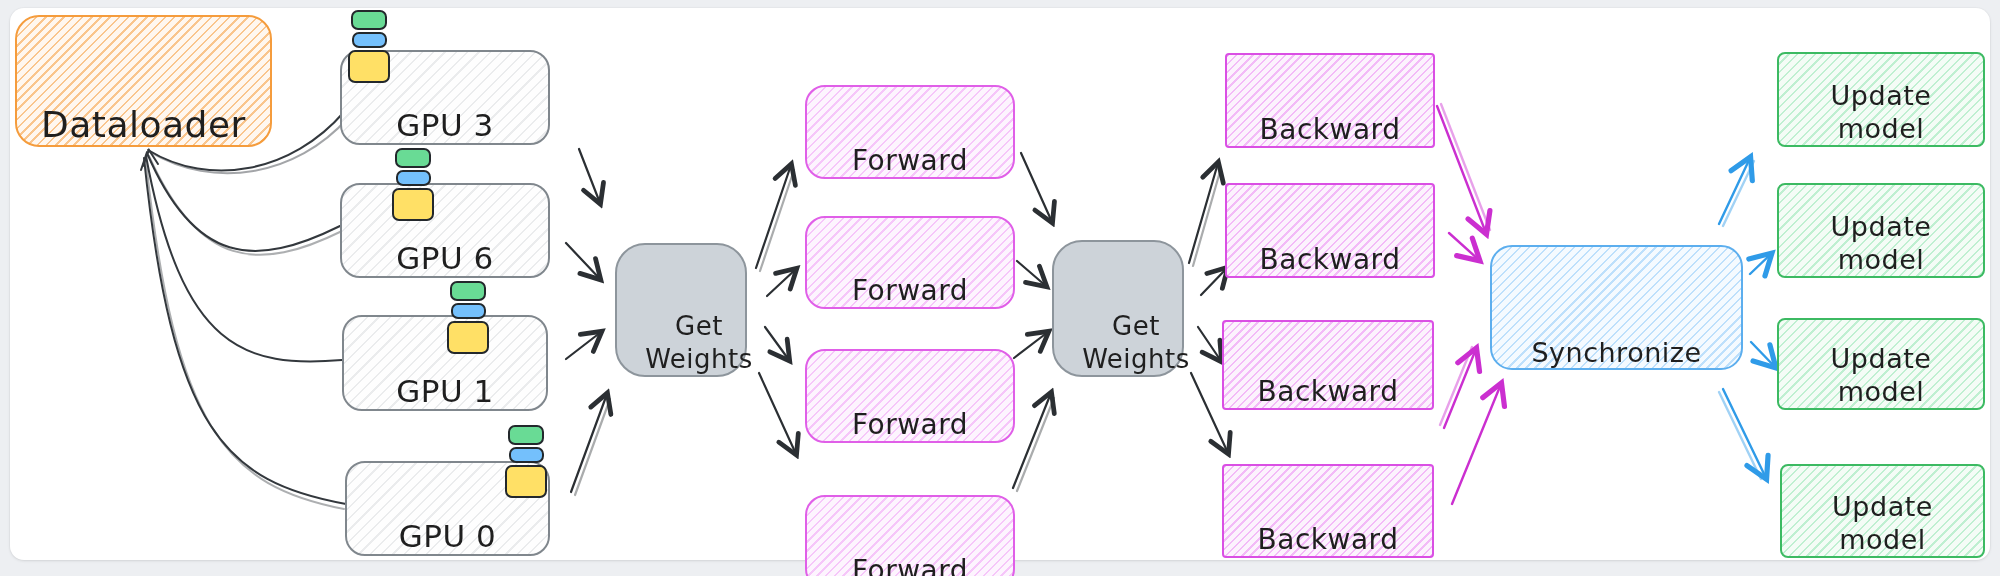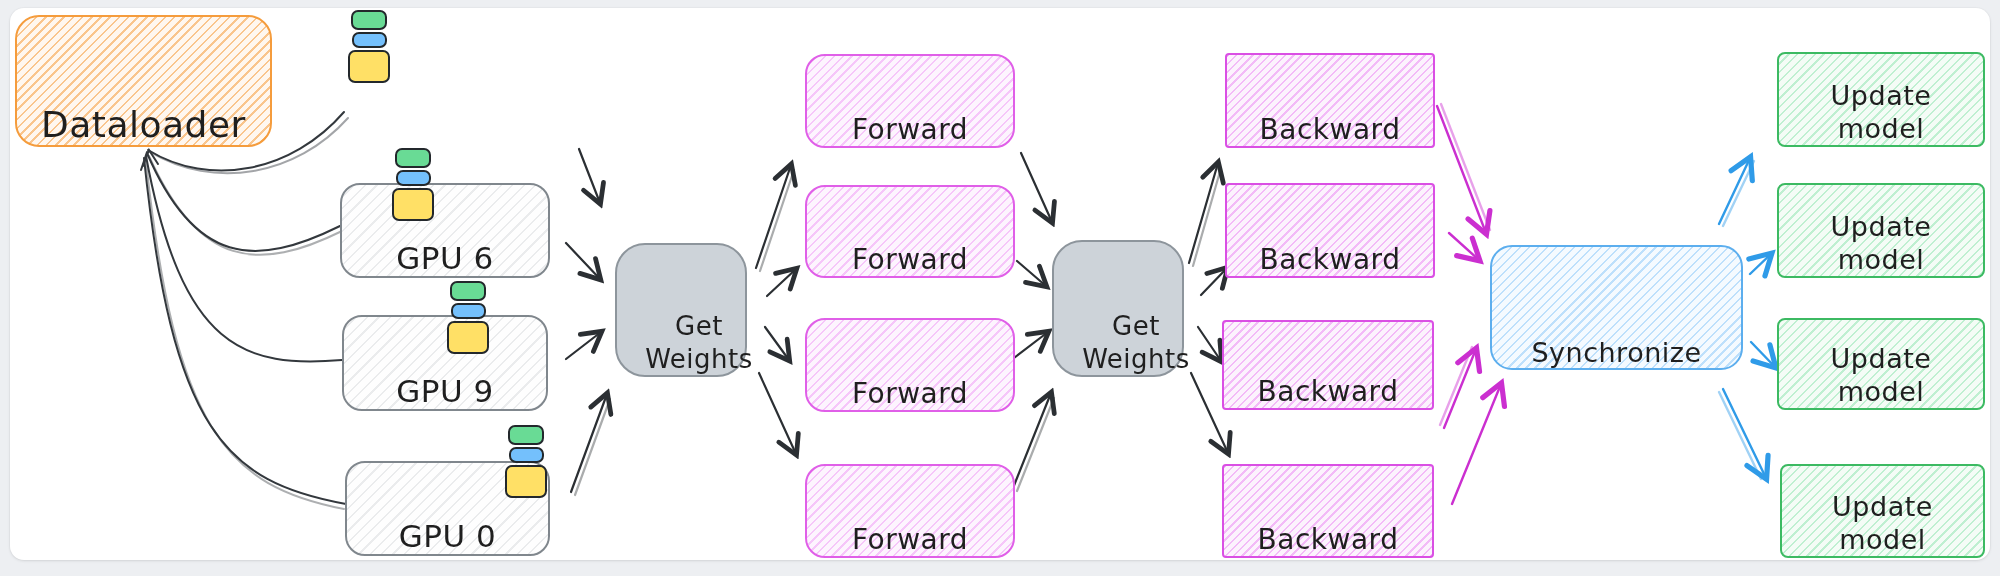--- a/index.html
+++ b/index.html
@@ -32,20 +32,21 @@
     background:repeating-linear-gradient(135deg, rgba(134,142,150,.16) 0 1.6px, transparent 1.6px 8px), #fefefe;
   }
   .gw{
     border:2.5px solid #8d959c;border-radius:30px;font-size:26px;font-weight:500;line-height:1.25;
     background:#cdd3d9;
     padding-left:36px;
   }
   .fw{
     border:2.5px solid #e05fe8;border-radius:20px;font-size:28px;font-weight:500;
     background:repeating-linear-gradient(135deg, rgba(235,130,243,.40) 0 1.7px, transparent 1.7px 6.2px), #fdf4fe;
+    margin-top:31px;
   }
   .bw{
     border:2.5px solid #da4fe4;border-radius:4px;font-size:28px;font-weight:500;
     background:repeating-linear-gradient(135deg, rgba(230,110,240,.42) 0 1.7px, transparent 1.7px 5.8px), #fcf2fd;
   }
   .sync{
     border:2.5px solid #5caeee;border-radius:22px;font-size:27px;font-weight:500;
     background:repeating-linear-gradient(135deg, rgba(100,181,246,.38) 0 1.6px, transparent 1.6px 6.4px), #f4faff;
   }
   .upd{
@@ -140,25 +141,28 @@
       <path d="M 1751,342 L 1775,367" marker-end="url(#mBlue)"></path>
       <path d="M 1723,389 L 1766,478" marker-end="url(#mBlue)"></path>
       <path d="M 1719,392 L 1761,479" opacity=".45"></path>
     </g>
   </svg>
 
   <div class="node dl" style="left:15px;top:15px;width:257px;height:132px;">
     <span>Dataloader</span>
   </div>
 
+  <div class="node gpu" style="left:340px;top:50px;width:210px;height:95px;">
+    <span>GPU 3</span>
+  </div>
   <div class="node gpu" style="left:340px;top:183px;width:210px;height:95px;">
     <span>GPU 6</span>
   </div>
   <div class="node gpu" style="left:342px;top:315px;width:206px;height:96px;">
-    <span>GPU 9</span>
+    <span>GPU 1</span>
   </div>
   <div class="node gpu" style="left:345px;top:461px;width:205px;height:95px;">
     <span>GPU 0</span>
   </div>
 
   <div class="chips" style="left:348px;top:10px;">
     <div class="chip g"></div>
     <div class="chip b"></div>
     <div class="chip y"></div>
   </div>

